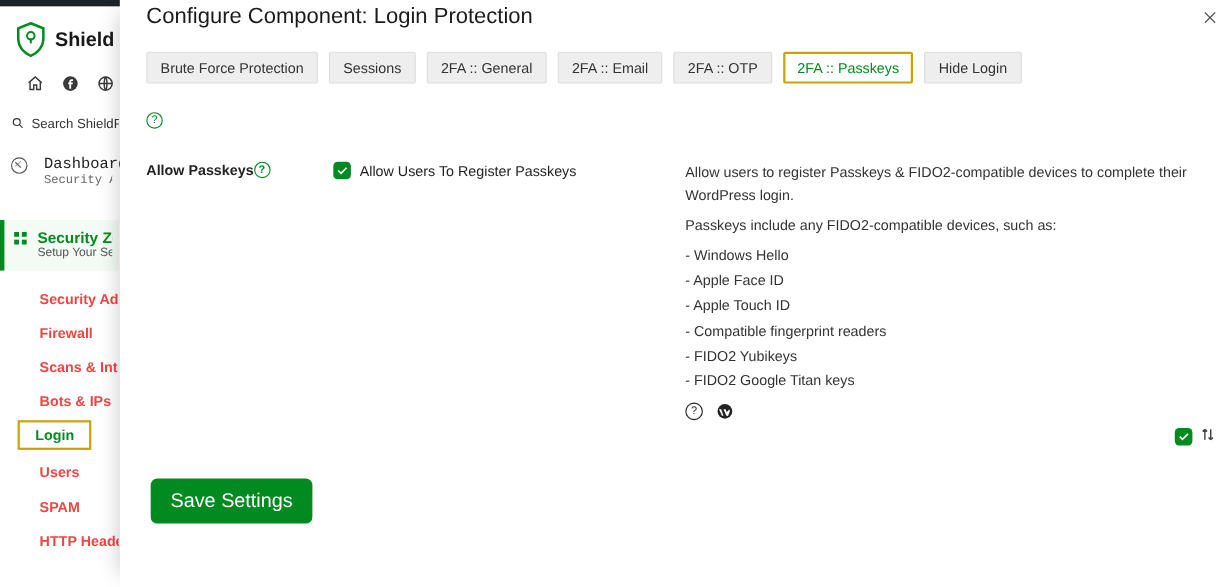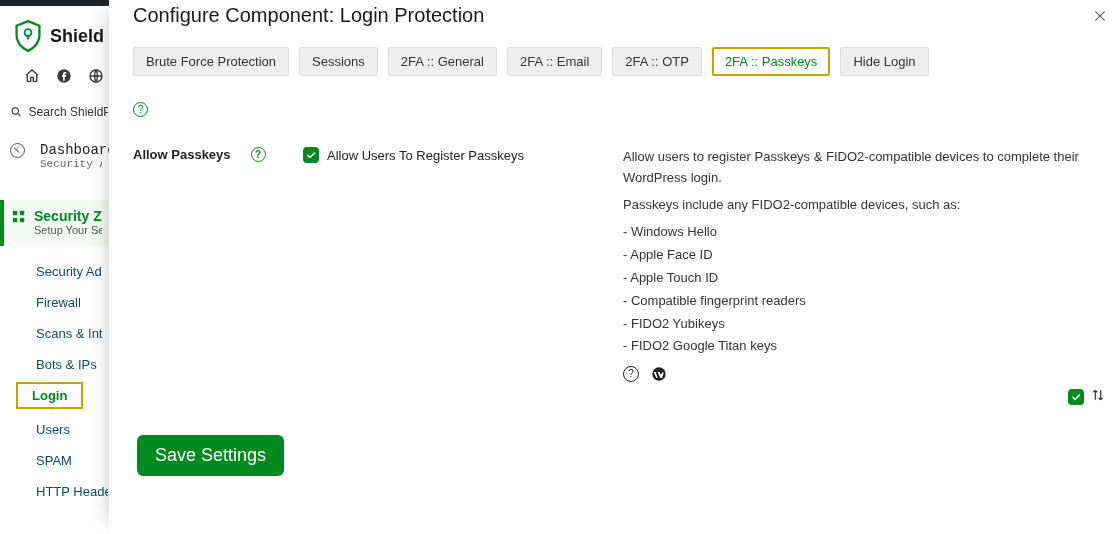--- a/index.html
+++ b/index.html
@@ -28,21 +28,21 @@
 .nav-block .dash .dot:after { content:""; position:absolute; left:3px; top:7px; width:7px; height:1px; background:#555; transform:rotate(-45deg); transform-origin:left center; opacity:.5;}
 .nav-block .dash .title { font-size: 14px; color: #222; font-weight: 500; }
 .nav-block .dash .sub   { font-size: 11px; color: #666; white-space: nowrap; overflow: hidden; }
 
 .zone { margin-top: 24px; padding: 8px 6px 10px 30px; border-left: 4px solid #008a20; background: #f4faf4; position: relative; }
 .zone .zic { position: absolute; left: 8px; top: 10px; width: 14px; height: 14px; }
 .zone .title { font-size: 14px; font-weight: 600; color: #008a20; white-space: nowrap; overflow: hidden; }
 .zone .sub   { font-size: 11px; color: #555; white-space: nowrap; overflow: hidden; }
 
 .sub-list { margin-top: 12px; }
-.sub-list .it { padding: 6px 6px 6px 36px; font-size: 13px; color: #0c4a6e; white-space: nowrap; overflow: hidden; cursor: pointer; }
+.sub-list .it { padding: 6px 6px 6px 36px; font-size: 13px; color: #ef4444; white-space: nowrap; overflow: hidden; cursor: pointer; font-weight: bold; }
 .sub-list .it + .it { margin-top: 4px; }
 .sub-list .it.login { display: inline-block; margin-left: 16px; padding: 4px 14px; border: 2px solid #c9a400; font-weight: 700; color: #008a20; }
 
 
 .panel { position: absolute; left: 109px; top: 0; right: 0; bottom: 0; background: #fff; box-shadow: -12px 0 18px -12px rgba(0,0,0,.22); }
 .panel .close { position: absolute; right: 10px; top: 6px; width: 20px; height: 20px; display: flex; align-items: center; justify-content: center; cursor: pointer; color: #555; }
 .panel .close svg { width: 16px; height: 16px; }
 
 .mtitle { font-size: 20px; font-weight: 400; color: #1a1a1a; padding: 4px 0 20px 24px; }
 
@@ -52,21 +52,21 @@
 
 .sect-title { display: flex; align-items: center; gap: 6px; padding: 0 0 0 24px; margin-top: 8px; }
 .sect-title span.t { font-size: 18px; color: #1a1a1a; }
 .sect-title .q { color: #008a20; }
 
 .grid { display: flex; padding: 30px 12px 0 24px; }
 .col-l { width: 170px; flex: 0 0 170px; }
 .col-m { width: 320px; flex: 0 0 320px; }
 .col-r { flex: 1 1 auto; padding-right: 8px; color: #333; font-size: 13px; line-height: 1.6; }
 
-.col-l .lbl { font-weight: 600; font-size: 13px; color: #222; display: inline-flex; align-items: flex-end; gap: 20px; }
+.col-l .lbl { font-weight: 600; font-size: 13px; color: #222; display: inline-flex; align-items: flex-end; gap: 0; }
 .col-l .lbl .q { color: #008a20; }
 
 .check-row { display: flex; align-items: center; gap: 8px; }
 .chk { width: 16px; height: 16px; border-radius: 4px; background: #008a20; display: inline-flex; align-items: center; justify-content: center; }
 .chk svg { width: 12px; height: 12px; color: #fff; }
 
 .col-r p { margin: 0 0 6px 0; }
 .col-r ul { list-style: none; padding: 0; margin: 0 0 8px 0; }
 .col-r ul li { padding: 1px 0; }
 .col-r .iconrow { display: flex; align-items: center; gap: 12px; margin-top: 8px; color: #222; }

